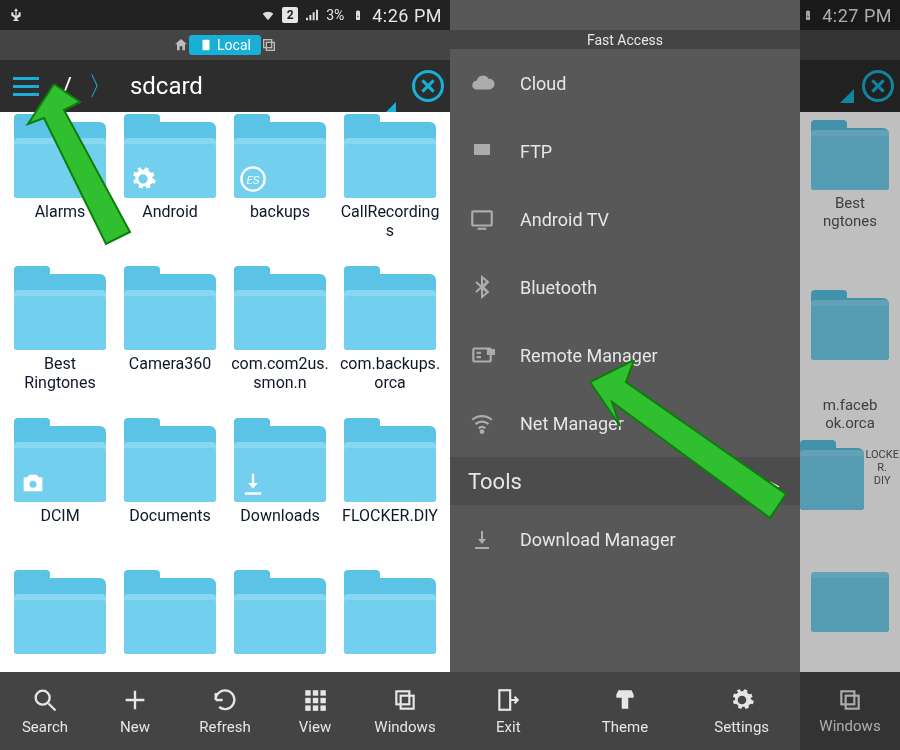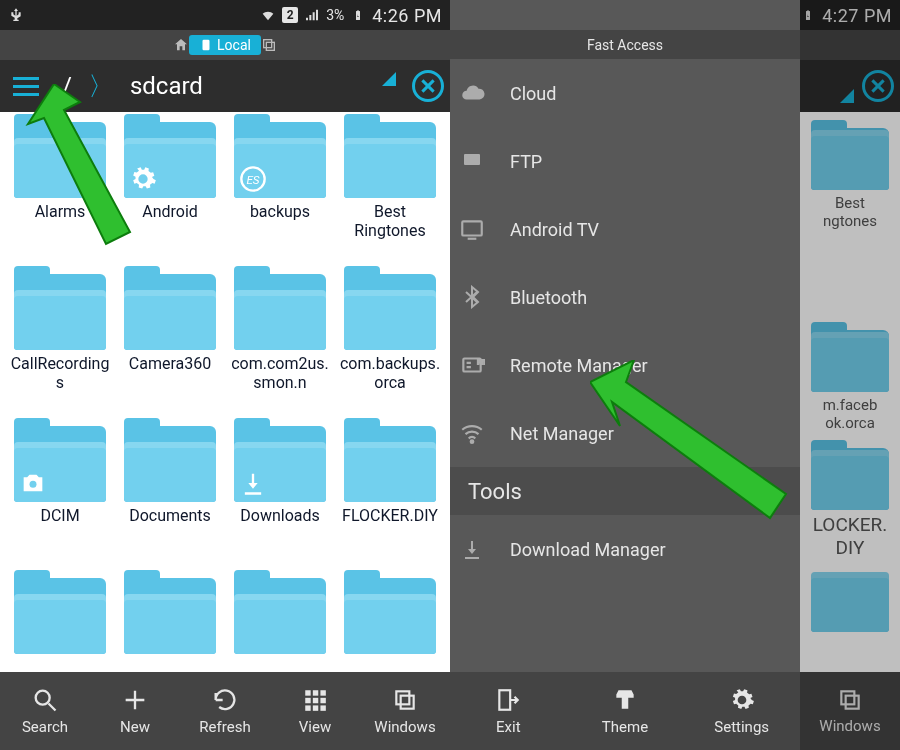--- a/index.html
+++ b/index.html
@@ -17,21 +17,21 @@
   .tabstrip { height: 30px; background: #444; display: flex; align-items: center; justify-content: center; color: #bbb; font-size: 14px; }
   .tab-chip { display: flex; align-items: center; gap: 4px; padding: 2px 10px; border-radius: 3px; }
   .tab-active { background: #18b0d6; color: #fff; }
 
   
   .pathbar { height: 52px; background: #2d2d2d; display: flex; align-items: center; color: #fff; gap: 10px; padding: 0 6px; }
   .hamburger { width: 40px; height: 40px; display: flex; flex-direction: column; justify-content: center; align-items: center; gap: 5px; }
   .hamburger span { width: 26px; height: 3px; background: #18b0d6; display: block; }
   .path-seg { font-size: 24px; color: #fff; padding: 0 6px; }
   .path-sep { font-size: 26px; color: #18b0d6; font-weight: 300; }
-  .path-last { flex: 1; display: flex; }
+  .path-last { flex: 1; display: flex; align-items: flex-end; }
   .path-last .tri { width: 0; height: 0; border-left: 14px solid transparent; border-bottom: 14px solid #18b0d6; margin-left: auto; margin-right: 6px; margin-bottom: -16px; }
   .close-circle { width: 32px; height: 32px; border: 3px solid #18b0d6; border-radius: 50%; position: relative; }
   .close-circle::before, .close-circle::after { content: ""; position: absolute; left: 50%; top: 50%; width: 16px; height: 3px; background: #18b0d6; transform-origin: center; }
   .close-circle::before { transform: translate(-50%,-50%) rotate(45deg); }
   .close-circle::after { transform: translate(-50%,-50%) rotate(-45deg); }
 
   
   .grid { flex: 1; background: #fff; display: grid; grid-template-columns: repeat(4, 1fr); grid-auto-rows: 148px; padding: 10px 6px 0; gap: 4px 2px; overflow: hidden; }
   .folder-item { display: flex; flex-direction: column; align-items: center; text-align: center; font-size: 16px; color: #0f172a; }
   .folder-icon { width: 92px; height: 76px; position: relative; margin-bottom: 4px; }
@@ -41,23 +41,23 @@
   .folder-overlay { position: absolute; left: 4px; bottom: 4px; width: 30px; height: 30px; display: flex; align-items: center; justify-content: center; }
   .folder-label { line-height: 1.2; max-width: 104px; word-break: break-word; }
 
   
   .bottombar { height: 78px; background: #444; display: flex; }
   .bb-item { flex: 1; display: flex; flex-direction: column; align-items: center; justify-content: center; color: #e6e6e6; gap: 4px; font-size: 15px; }
   .bb-icon { width: 30px; height: 28px; display: flex; align-items: center; justify-content: center; }
 
   
   .drawer { position: absolute; left: 0; top: 0; bottom: 0; width: 350px; background: #585858; color: #e6e6e6; display: flex; flex-direction: column; z-index: 5; }
-  .drawer-header { height: 29px; background: #444; font-size: 14px; display: flex; align-items: center; justify-content: center; margin-top: 30px; }
+  .drawer-header { height: 19px; background: #444; font-size: 14px; display: flex; align-items: center; justify-content: center; margin-top: 30px; }
   .drawer-list { flex: 1; display: flex; flex-direction: column; }
-  .drawer-row { height: 68px; display: flex; align-items: center; padding: 0 8px; gap: 24px; font-size: 18px; }
+  .drawer-row { height: 68px; display: flex; align-items: center; padding: 0 18px; gap: 24px; font-size: 18px; }
   .drawer-icon { width: 28px; height: 28px; display: flex; align-items: center; justify-content: center; opacity: .75; }
   .section-row { height: 48px; background: #4c4c4c; display: flex; align-items: center; justify-content: space-between; padding: 0 18px; font-size: 22px; }
   .drawer-bottom { height: 78px; background: #444; display: flex; }
 
   .dim-right { position: absolute; right: 0; top: 0; bottom: 0; width: 100px; background: rgba(0,0,0,.25); z-index: 4; }
 
   
   .arrow { fill: #2fbf2f; stroke: #0d7d0d; stroke-width: 2; position: absolute; z-index: 20; }
 </style>
 </head>
@@ -165,29 +165,29 @@
           </div>
         </div>
         <div class="folder-label">backups</div>
       </div>
       <div class="folder-item">
         <div class="folder-icon">
           <div class="folder-tab"></div>
           <div class="folder-back"></div>
           <div class="folder-front"></div>
         </div>
+        <div class="folder-label">CallRecordings</div>
+      </div>
+      <div class="folder-item">
+        <div class="folder-icon">
+          <div class="folder-tab"></div>
+          <div class="folder-back"></div>
+          <div class="folder-front"></div>
+        </div>
         <div class="folder-label">Best Ringtones</div>
-      </div>
-      <div class="folder-item">
-        <div class="folder-icon">
-          <div class="folder-tab"></div>
-          <div class="folder-back"></div>
-          <div class="folder-front"></div>
-        </div>
-        <div class="folder-label">CallRecordings</div>
       </div>
       <div class="folder-item">
         <div class="folder-icon">
           <div class="folder-tab"></div>
           <div class="folder-back"></div>
           <div class="folder-front"></div>
         </div>
         <div class="folder-label">Camera360</div>
       </div>
       <div class="folder-item">
@@ -383,29 +383,29 @@
     </div>
     <div id="right-col-folders">
         <div style="height: 170px; display: flex; flex-direction: column; align-items: center; justify-content: flex-start; padding-top: 16px; font-size: 15px; color: rgb(85, 85, 85); text-align: center;">
           <div class="folder-icon" style="width:78px;height:62px;">
             <div class="folder-tab"></div>
             <div class="folder-back"></div>
             <div class="folder-front"></div>
           </div>
           <div style="max-width:90px;word-break:break-word;line-height:1.2;">Best<br>ngtones</div>
         </div>
-        <div style="height: 150px; display: flex; flex-direction: column; align-items: center; justify-content: flex-end; padding-top: 16px; font-size: 15px; color: rgb(85, 85, 85); text-align: center;">
+        <div style="height: 150px; display: flex; flex-direction: column; align-items: center; justify-content: space-between; padding-top: 16px; font-size: 15px; color: rgb(85, 85, 85); text-align: center;">
           <div class="folder-icon" style="width:78px;height:62px;">
             <div class="folder-tab"></div>
             <div class="folder-back"></div>
             <div class="folder-front"></div>
           </div>
           <div style="max-width:90px;word-break:break-word;line-height:1.2;">m.faceb<br>ok.orca</div>
         </div>
-        <div style="height: 150px; display: flex; flex-direction: column; align-items: center; justify-content: flex-start; padding-top: 16px; font-size: 19px; color: rgb(85, 85, 85); text-align: center;">
+        <div style="height: 150px; display: flex; justify-content: flex-start; padding-top: 16px; font-size: 11px; color: rgb(85, 85, 85); text-align: center;">
           <div class="folder-icon" style="width:78px;height:62px;">
             <div class="folder-tab"></div>
             <div class="folder-back"></div>
             <div class="folder-front"></div>
           </div>
           <div style="max-width:90px;word-break:break-word;line-height:1.2;">LOCKER.<br>DIY</div>
         </div>
         <div style="height: 60px; display: flex; align-items: flex-start; justify-content: center;">
           <div class="folder-icon" style="width:78px;height:50px;">
             <div class="folder-tab"></div>

